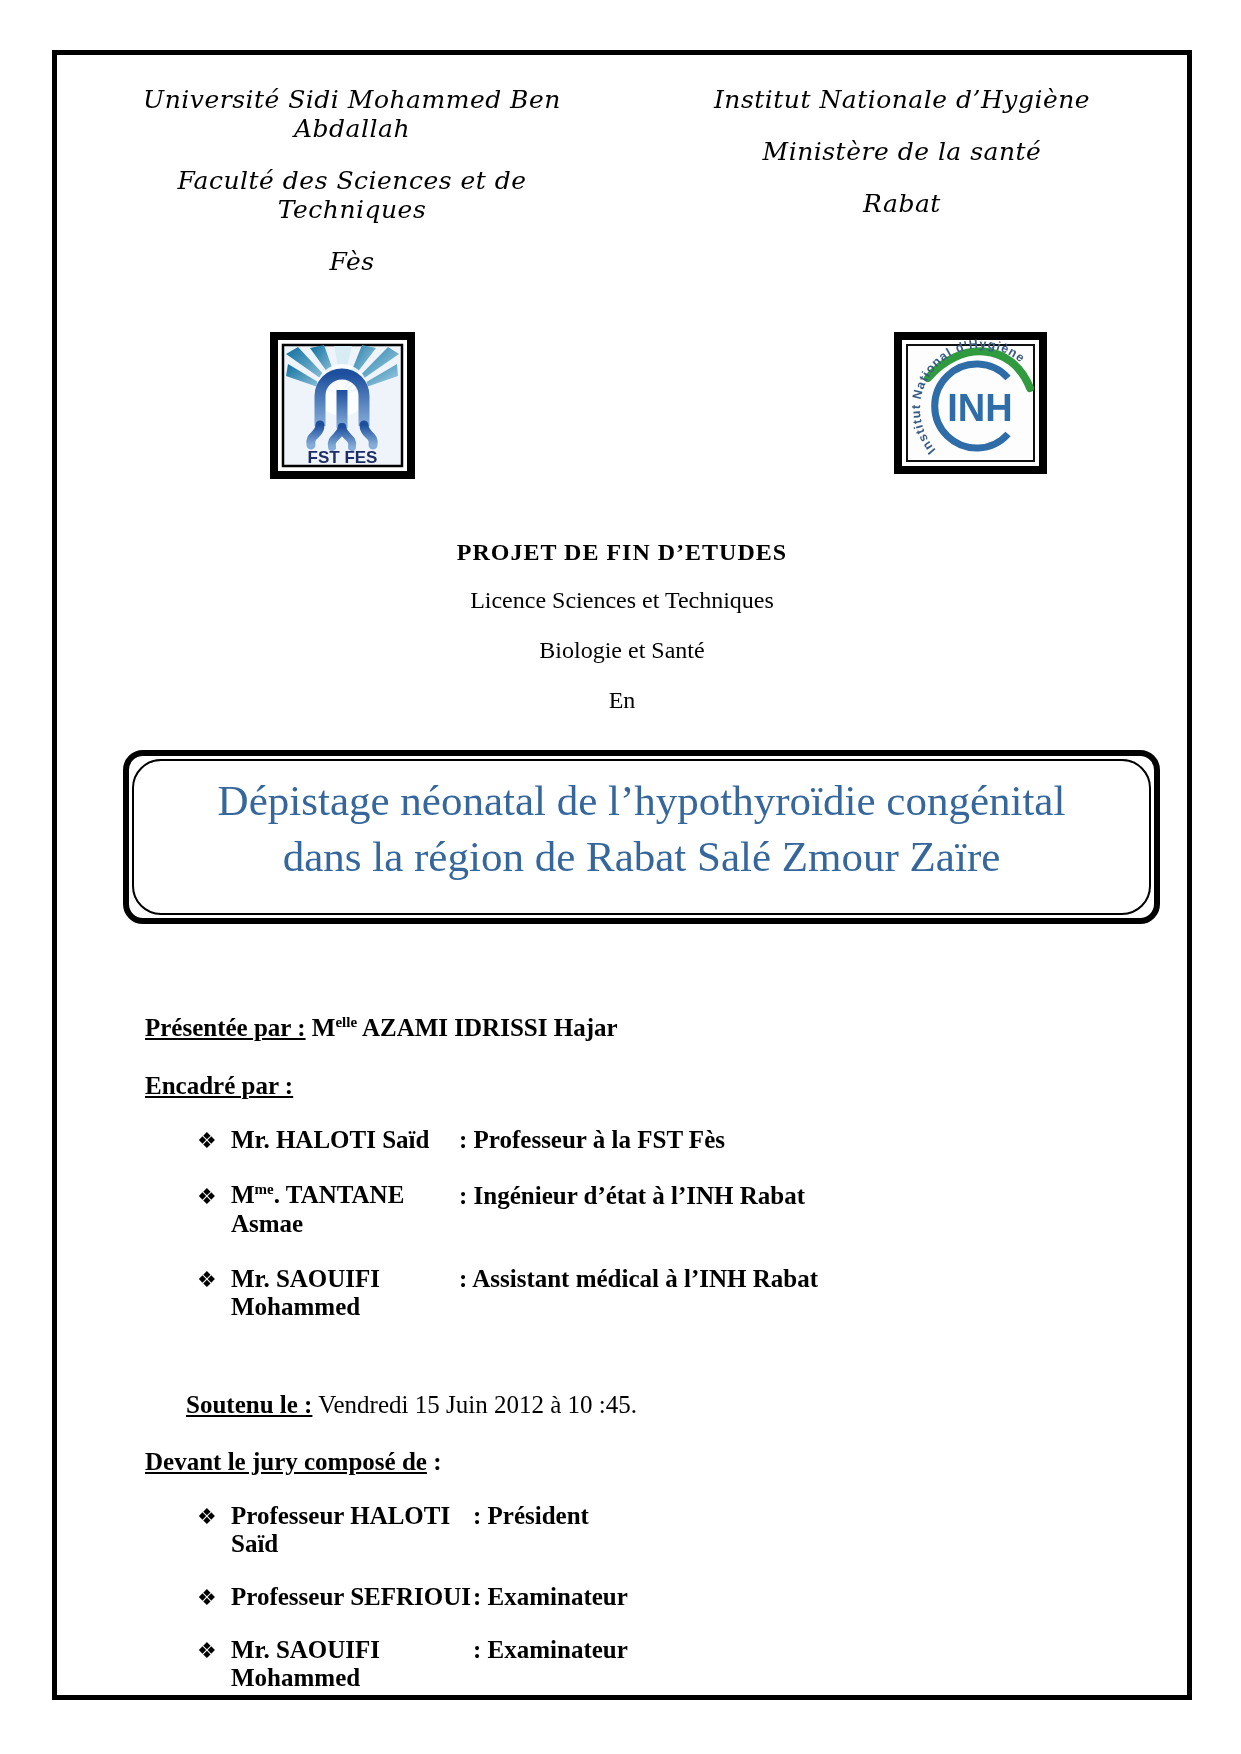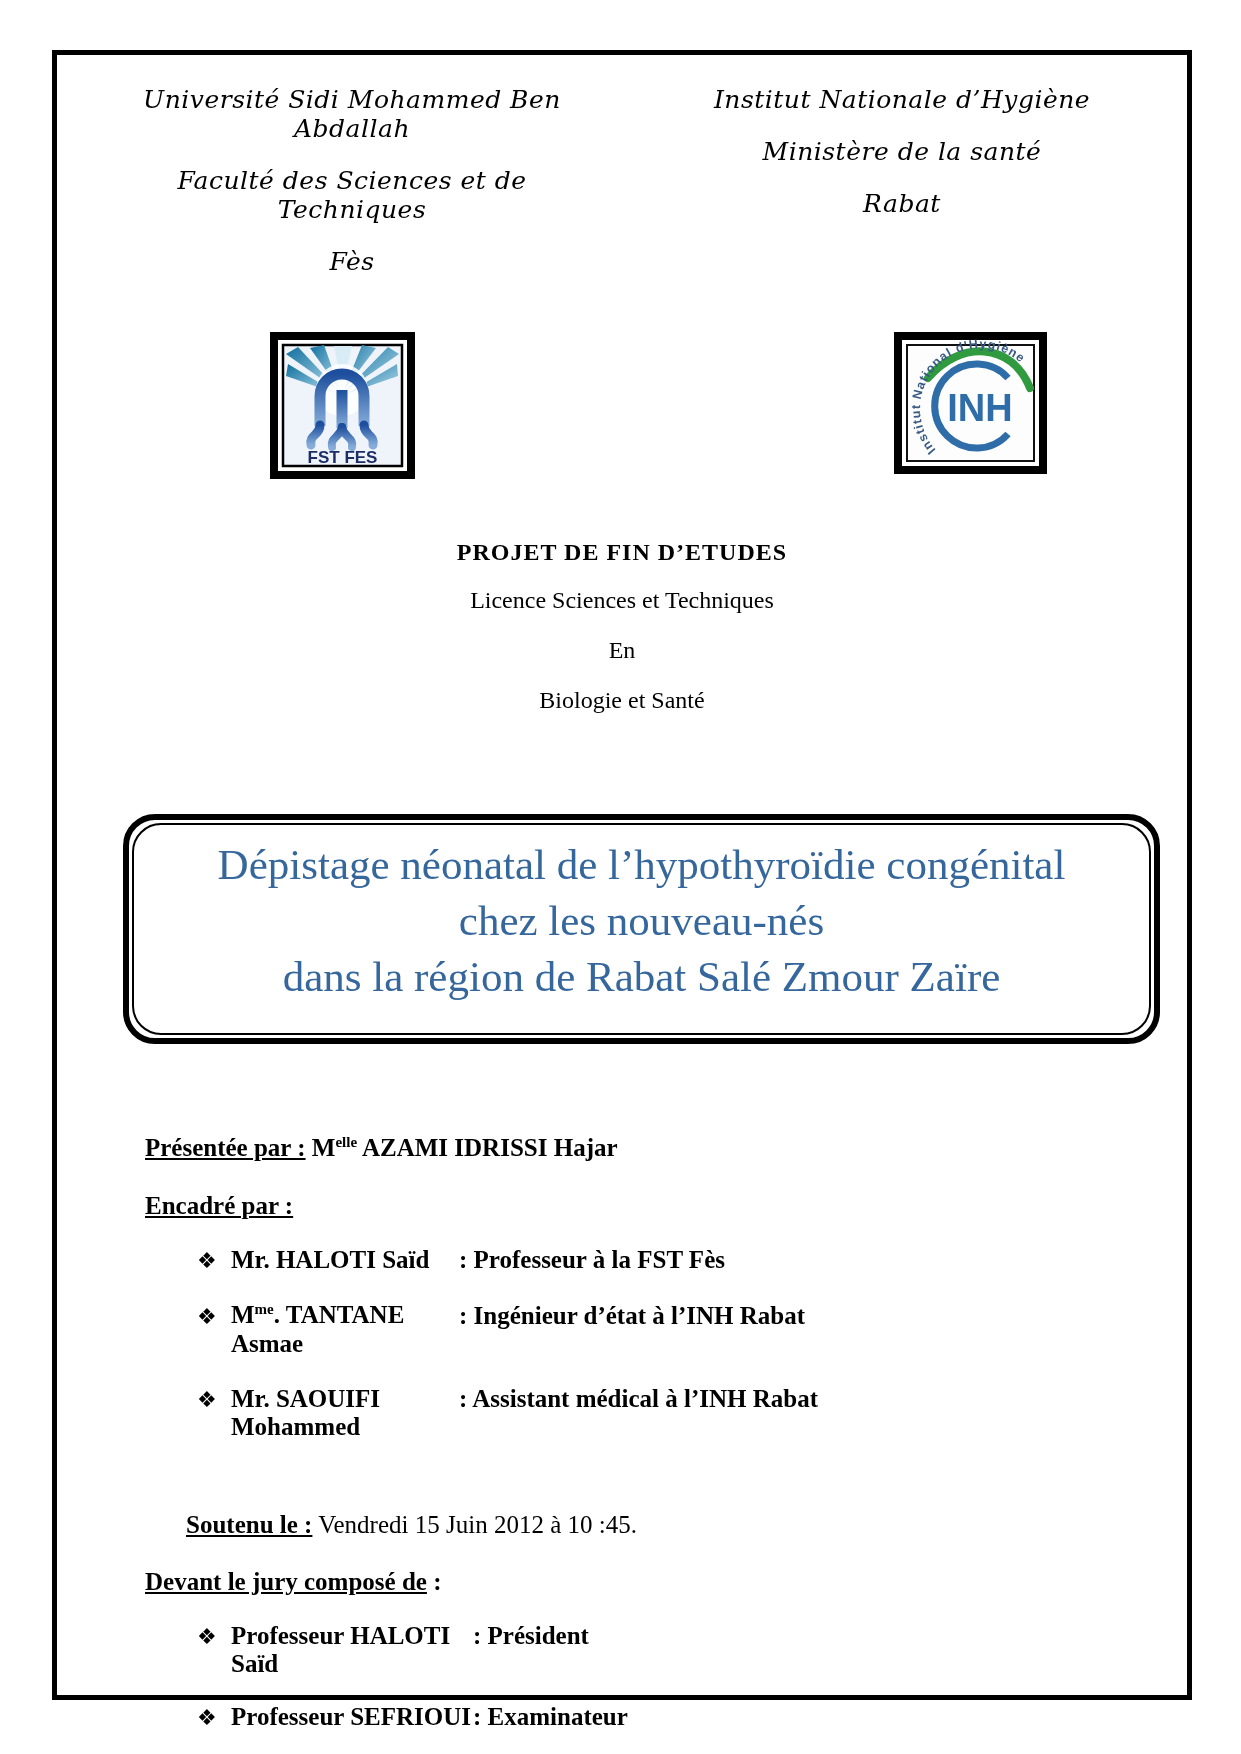--- a/index.html
+++ b/index.html
@@ -32,23 +32,23 @@
   .logos-row { display:flex; justify-content:space-between; padding:0 45px 0 55px; margin-top:33px; }
   .logo-cell { flex:0 0 480px; text-align:center; }
   .logo-cell.left  svg { transform:translateX(-10px); }
   .logo-cell.right svg { transform:translateX(68px); }
   
   .program { text-align:center; margin-top:56px; }
   .program-title { font-size:24px; font-weight:bold; letter-spacing:1px; margin-bottom:21px; }
   .program-line  { font-size:24px; margin-bottom:23px; }
   
   .title-box {
-    margin:100px 27px 0 66px;
+    margin:36px 27px 0 66px;
     border:6px solid #000;
-    border-radius:32px;
+    border-radius:20px;
     padding:3px;
   }
   .title-inner {
     border:2px solid #000;
     border-radius:29px;
     text-align:center;
     padding:12px 8px 28px;
   }
   .title-line {
     font-size:43px;
@@ -137,28 +137,27 @@
             <textPath href="#inhArc">Institut National d'Hygiène</textPath>
           </text>
           <text x="86" y="89" text-anchor="middle" font-size="38" font-weight="bold" fill="#2e6da8" font-family="Liberation Sans, sans-serif">INH</text>
         </svg>
       </div>
     </div>
 
     <div class="program">
       <div class="program-title">PROJET DE FIN D’ETUDES</div>
       <div class="program-line">Licence Sciences et Techniques</div>
+      <div class="program-line">Biologie et Santé</div>
       <div class="program-line">En</div>
-      <div class="program-line">Biologie et Santé</div>
     </div>
 
     <div class="title-box">
       <div class="title-inner" style="color: rgb(54, 103, 156);">
         <div class="title-line">Dépistage néonatal de l’hypothyroïdie congénital</div>
-        <div class="title-line">chez les nouveau-nés</div>
         <div class="title-line">dans la région de Rabat Salé Zmour Zaïre</div>
       </div>
     </div>
 
     <div class="body-area">
 
       <p class="lead presented">
         <span class="lbl">Présentée par :</span>
         <span class="bold"><span>M</span><sup>elle</sup><span>  AZAMI IDRISSI Hajar</span></span>
       </p>

